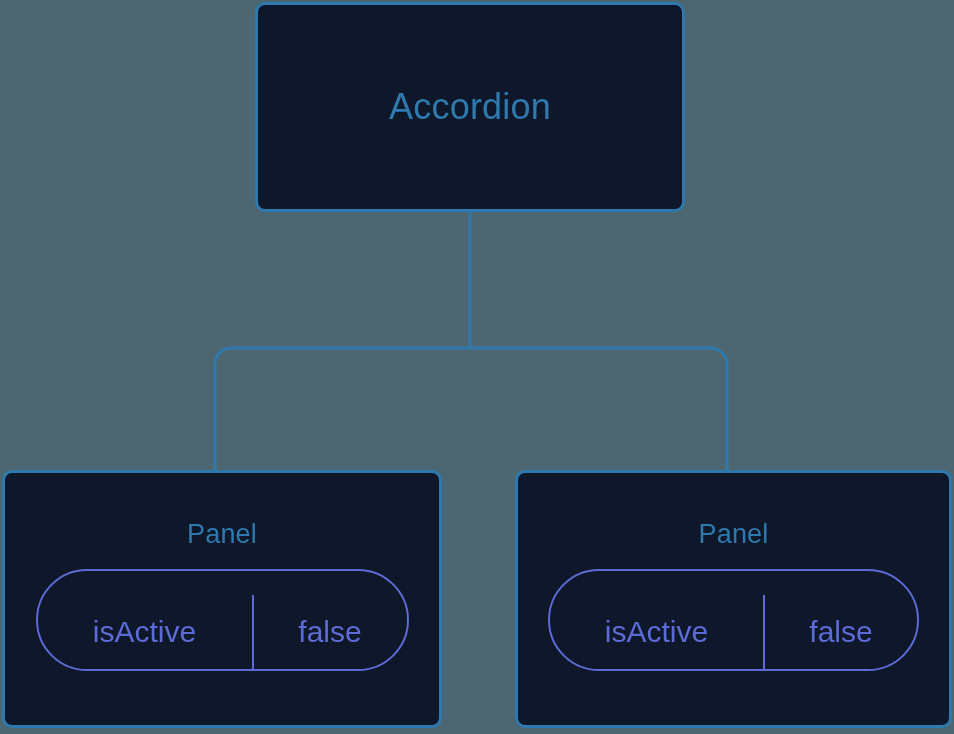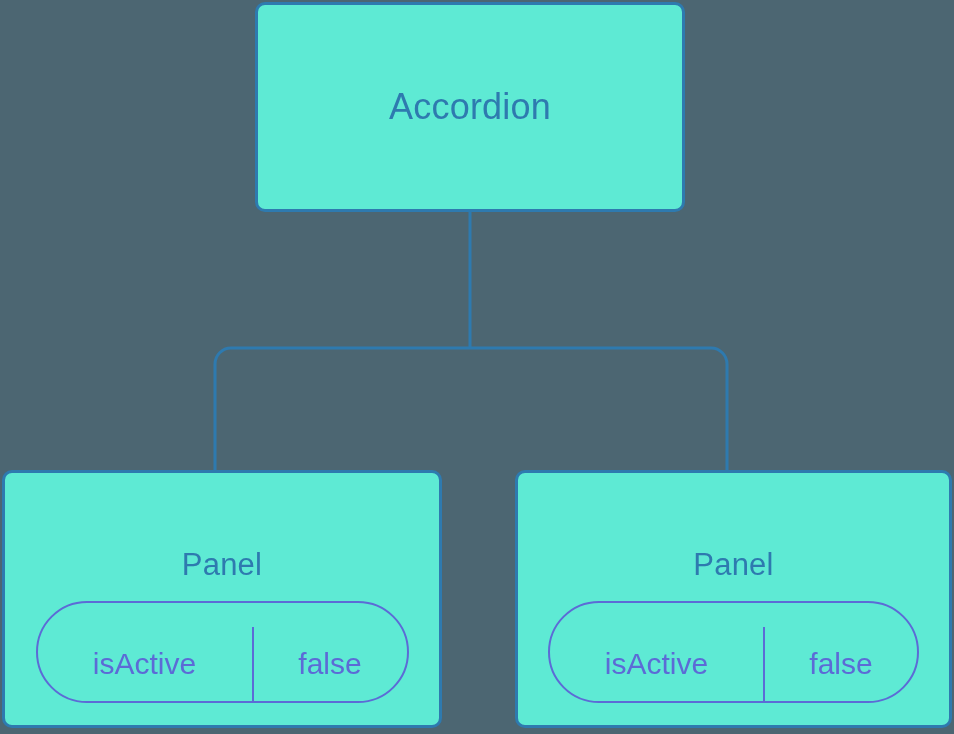--- a/index.html
+++ b/index.html
@@ -27,21 +27,21 @@
     top: 0;
     width: 954px;
     height: 734px;
     pointer-events: none;
   }
 
   
   .node {
     position: absolute;
     box-sizing: border-box;
-    background: #5eead4;
+    background: #0f172a;
     border: 3px solid #2e7aaf;
     border-radius: 10px;
     display: flex;
     flex-direction: column;
     align-items: center;
   }
   .node-root {
     left: 255px;
     top: 2px;
     width: 430px;
@@ -63,22 +63,22 @@
 
   .node-title {
     color: #2e7aaf;
     font-size: 36px;
     font-weight: 400;
     line-height: 1;
     letter-spacing: 0.2px;
     white-space: nowrap;
   }
   .node-child .node-title {
-    font-size: 31px;
-    margin-top: 76px;
+    font-size: 27px;
+    margin-top: 48px;
   }
 
   
   .prop-pill {
     box-sizing: border-box;
     margin-top: 21px;
     height: 102px;
     border: 2px solid #5c6bd6;
     border-radius: 51px;
     display: flex;

